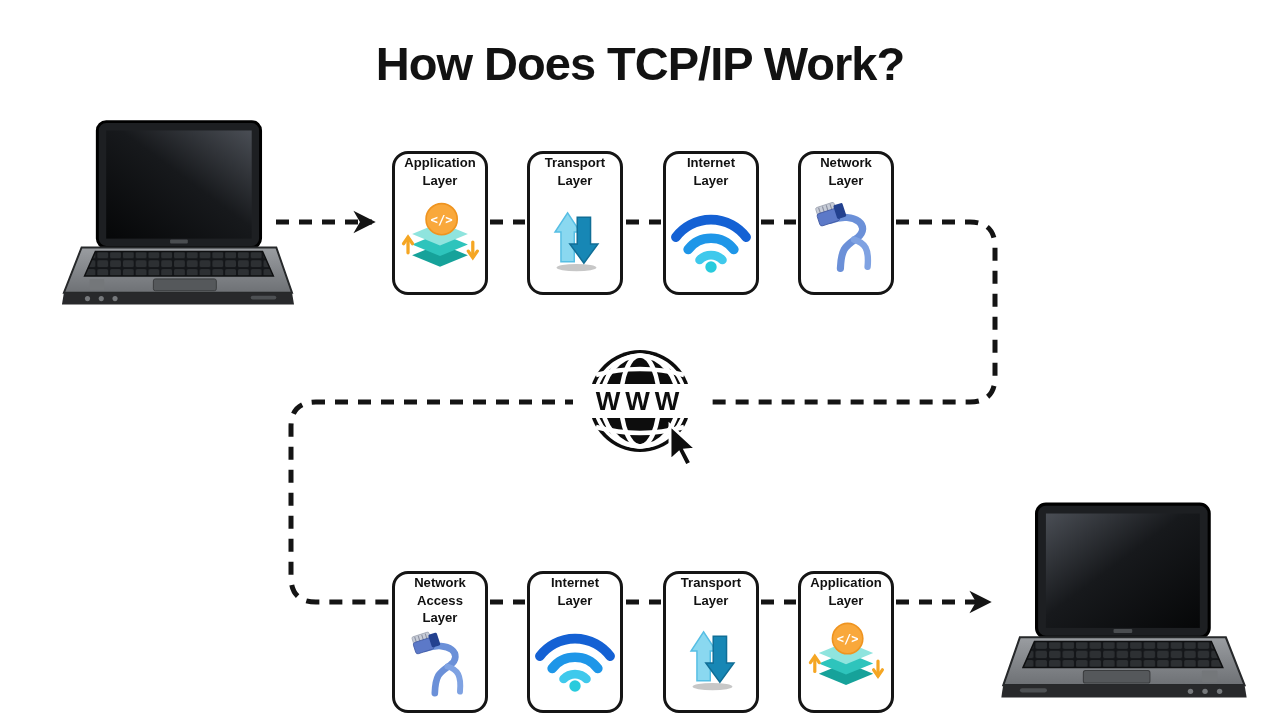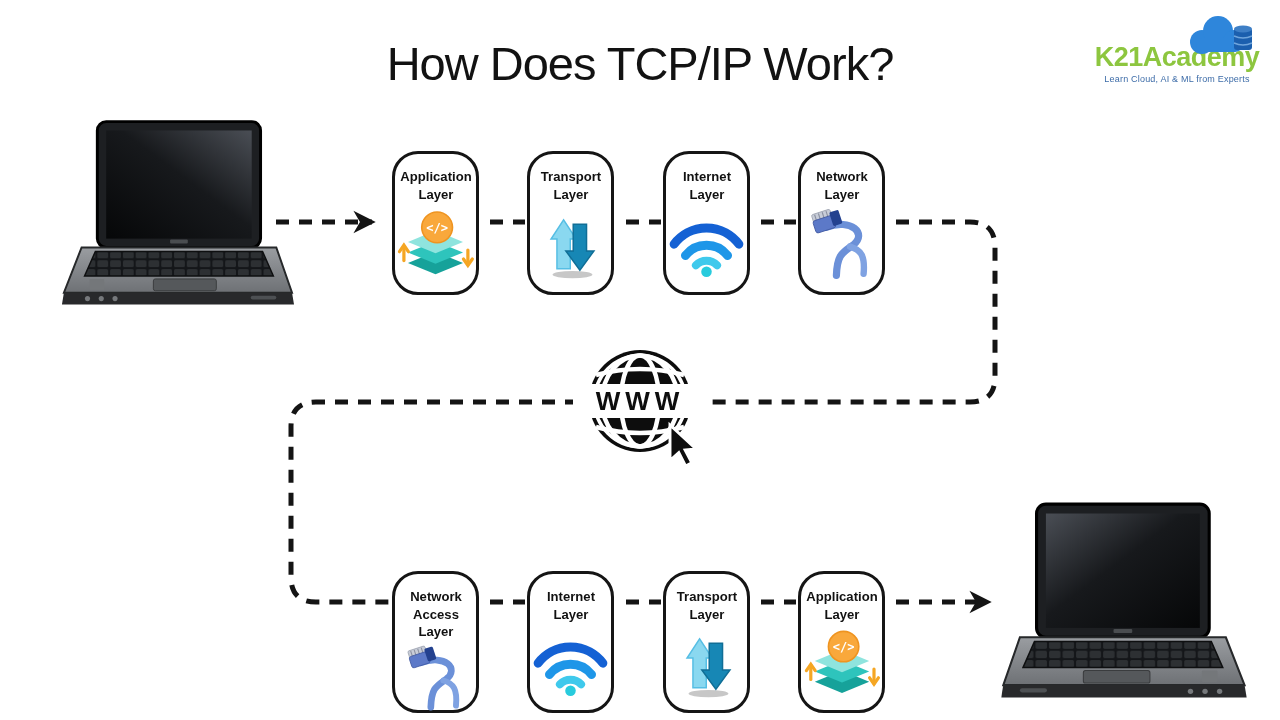--- a/index.html
+++ b/index.html
@@ -1,36 +1,36 @@
 <!DOCTYPE html>
 <html><head>
 <meta charset="utf-8">
 <style>
   * { margin:0; padding:0; box-sizing:border-box; }
   html,body { width:1280px; height:720px; background:#fff; overflow:hidden;
               font-family:"Liberation Sans", sans-serif; }
   .stage { position:relative; width:1280px; height:720px; background:#fff; }
 
   .title { position:absolute; top:36px; left:0; width:1280px; text-align:center;
-           font-size:47px; font-weight:normal; letter-spacing:-1px; color:#121212; }
+           font-size:47px; font-weight:bold; letter-spacing:-1px; color:#121212; }
 
   
   .logo { position:absolute; top:12px; right:14px; width:178px; text-align:center; }
   .logo .cloud { position:absolute; top:2px; right:6px; width:82px; height:46px; }
   .logo .brand { margin-top:30px; font-size:27px; font-weight:bold; color:#8DC63F;
                  letter-spacing:-0.5px; }
   .logo .tagline { font-size:9px; color:#3D6CA8; letter-spacing:0.2px; margin-top:1px; }
 
   
   svg.wires { position:absolute; left:0; top:0; width:1280px; height:720px; }
 
   
-  .layer-box { position:absolute; width:87px; height:144px; background:#fff;
-               border:3.5px solid #151515; border-radius:26px;
-               display:flex; flex-direction:column; align-items:center; padding-top:14px; }
+  .layer-box { position:absolute; width:96px; height:144px; background:#fff;
+               border:3.5px solid #151515; border-radius:16px;
+               display:flex; flex-direction:column; align-items:center; }
   .layer-box .lbl { font-weight:bold; font-size:13.5px; line-height:1.3; color:#111;
                     text-align:center; width:84px; transform:scaleX(0.97); }
   .layer-box .icon-wrap { flex:1; display:flex; align-items:center; justify-content:center;
                           width:100%; padding-bottom:6px; }
   .r1 { top:151px; } .r2 { top:533px; height:142px;margin-top:38px; }
   .c1 { left:392px; } .c2 { left:527px; } .c3 { left:663px; } .c4 { left:798px; }
 
   .laptop { position:absolute; }
   .laptop.left  { left:58px;  top:116px; width:236px; height:200px; }
   .laptop.right { left:1000px; top:500px; width:252px; height:208px; transform:scaleX(-1); }
@@ -160,27 +160,20 @@
       <rect x="-67" y="-17" width="134" height="34" fill="#fff"></rect>
       <text y="9" text-anchor="middle" font-family="Liberation Sans, sans-serif" font-size="26" font-weight="bold" letter-spacing="5" fill="#0d0d0d">WWW</text>
       <g transform="translate(30,24) scale(2.1)">
         <path d="M0,0 L0,17 L4.2,13.2 L7.4,19.5 L10.4,18 L7.2,11.9 L12.4,11.4 Z" fill="#0d0d0d" stroke="#fff" stroke-width="1.4"></path>
       </g>
     </g>
   </svg>
 
   <div class="title">How Does TCP/IP Work?</div>
 
-  <div class="logo">
-    <svg class="cloud">
-        <use href="#sym-cloud"></use>
-      </svg>
-    <div class="brand">K21Academy</div>
-    <div class="tagline">Learn Cloud, AI &amp; ML from Experts</div>
-  </div>
 
   <div class="laptop left">
     <svg viewBox="0 0 240 200">
         <use href="#sym-laptop"></use>
       </svg>
   </div>
   <div class="laptop right">
     <svg viewBox="0 0 240 200">
         <use href="#sym-laptop"></use>
       </svg>

